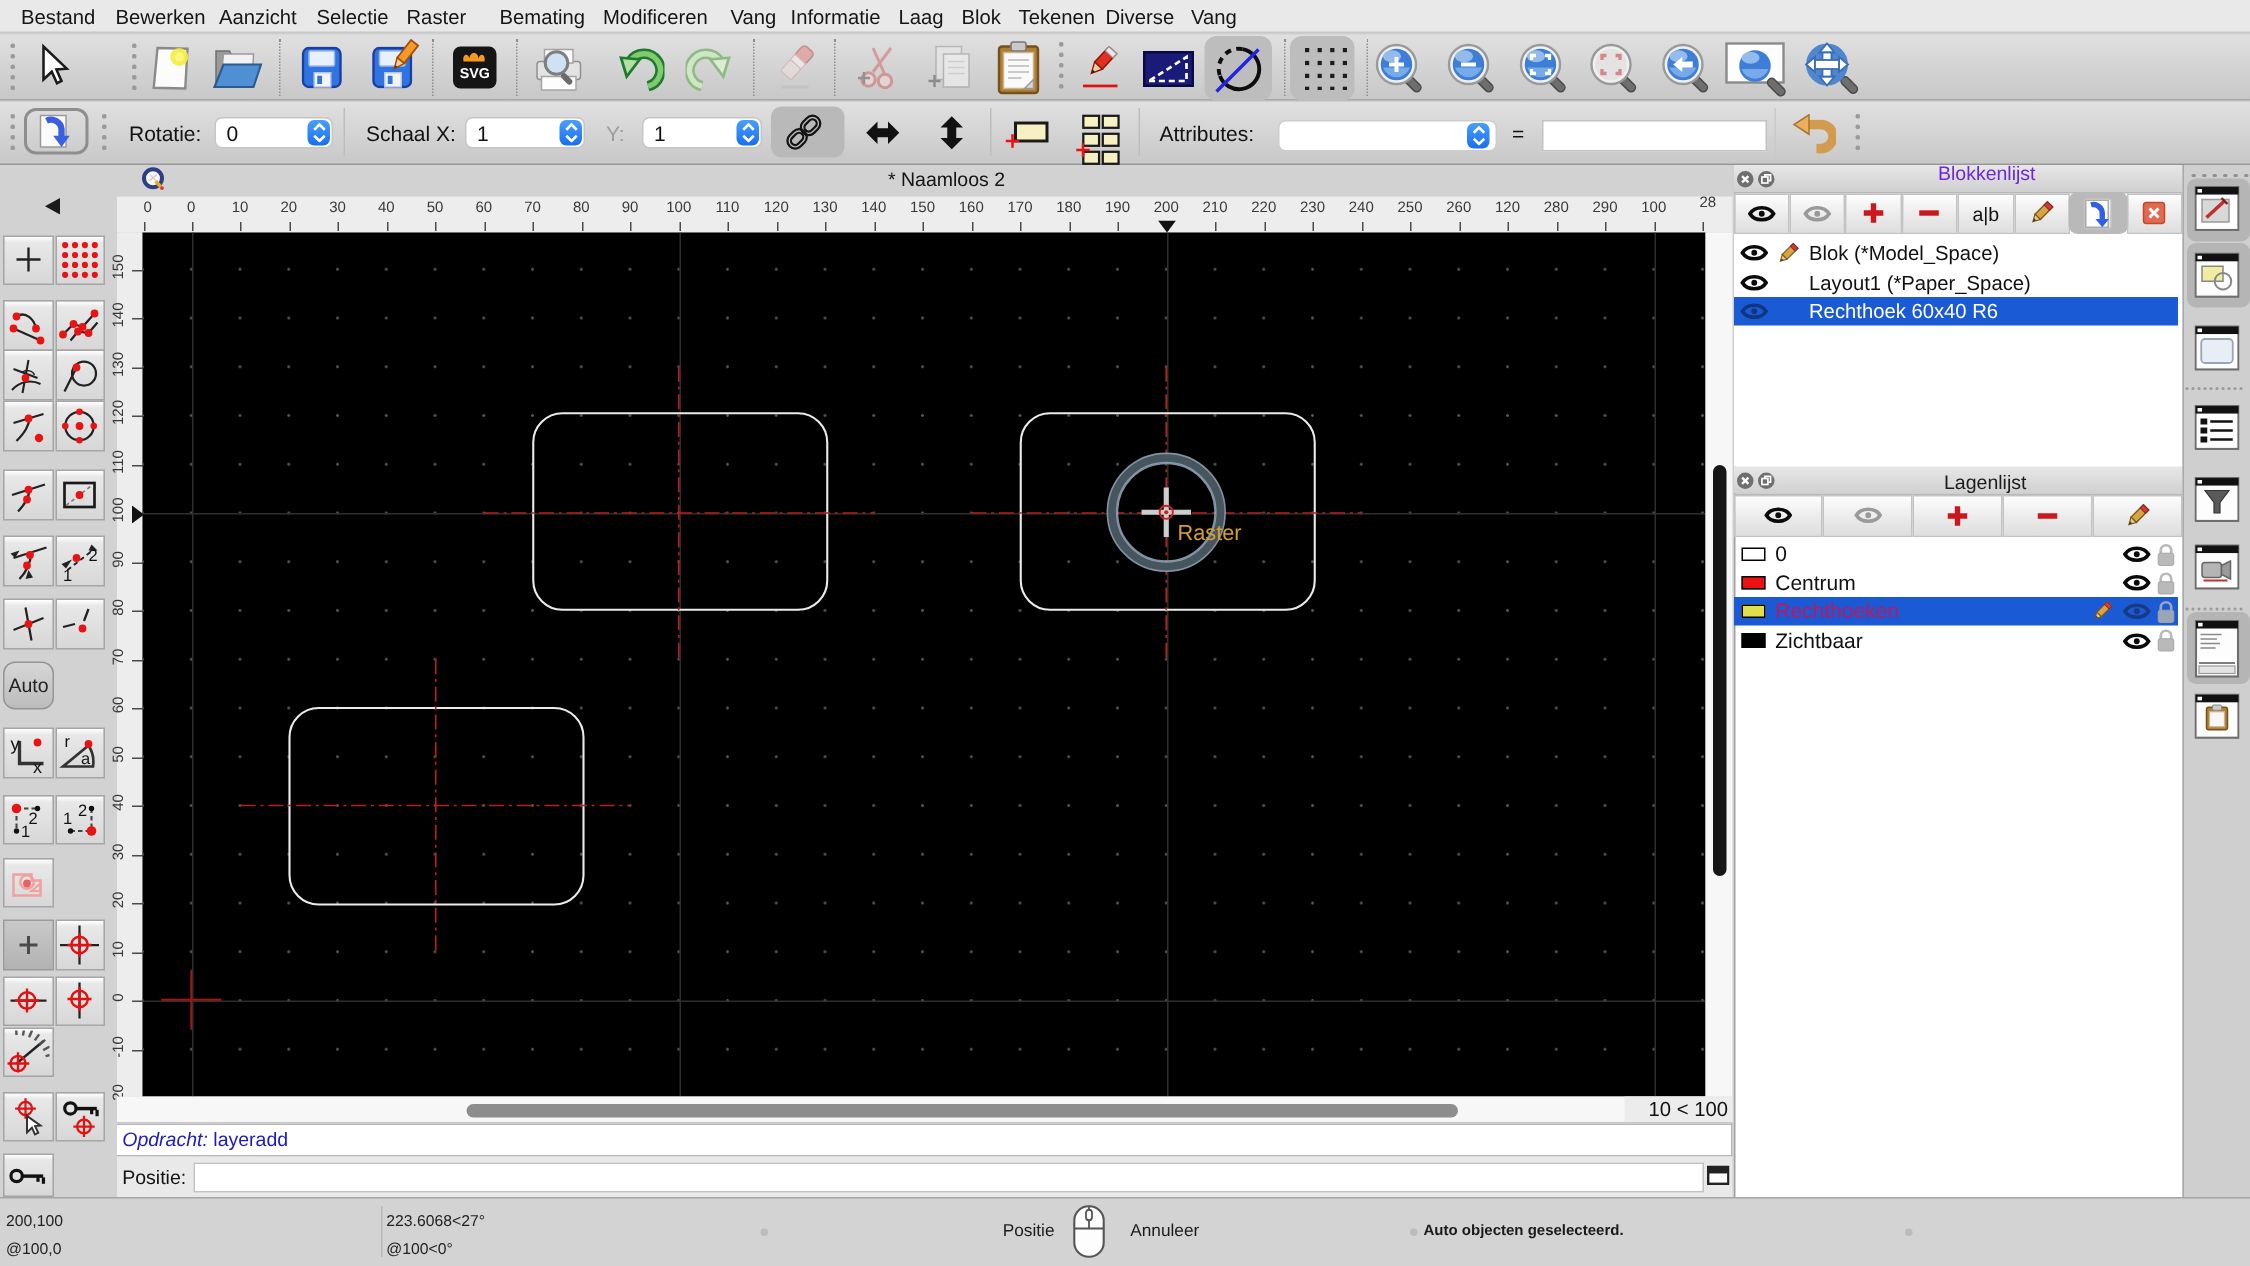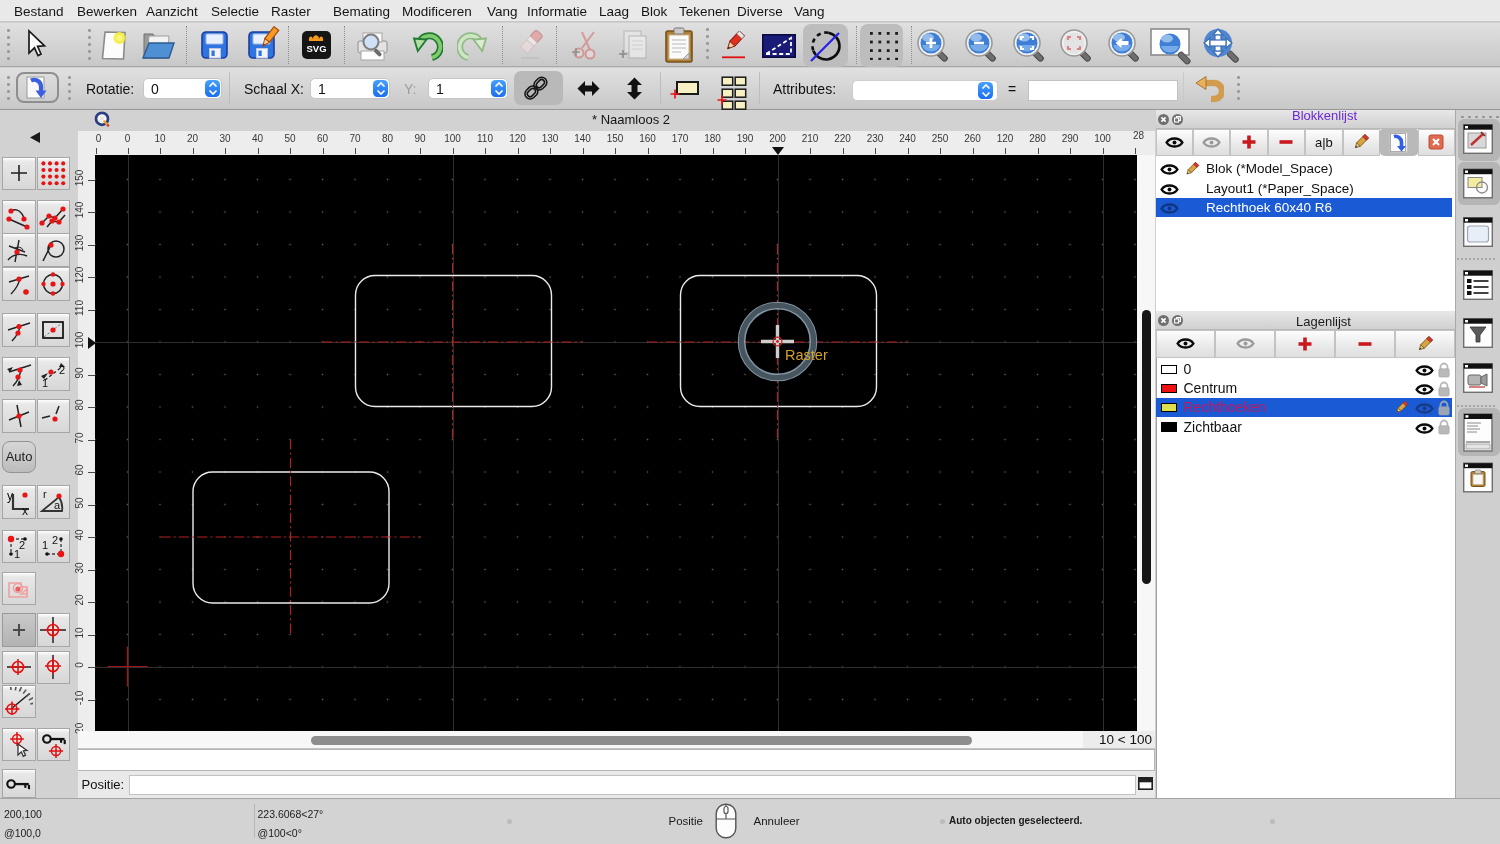--- a/index.html
+++ b/index.html
@@ -752,20 +752,21 @@
       <circle cx="682.5" cy="186.5" r="1.4" fill="#d02020"></circle>
       <text x="690" y="205" font-size="14.5" fill="#d7a125" font-family="Liberation Sans">Raster</text>
     </svg>
 <div style="position:absolute;left:1137px;top:155px;width:18px;height:575.5px;background:#f7f7f7;"></div>
 <div style="position:absolute;left:1141.5px;top:310px;width:9px;height:274px;background:#161616;border-radius:4.5px;"></div>
 <div style="position:absolute;left:78px;top:730.5px;width:1077px;height:18px;background:#f7f7f7;border-bottom:1px solid #c4c4c4;"></div>
 <div style="position:absolute;left:1083px;top:730.5px;width:72px;height:17.5px;background:#ececec;"></div>
 <div style="position:absolute;left:311px;top:735.5px;width:661px;height:9.5px;background:#8d8d8d;border-radius:4.7px;"></div>
 <div style="position:absolute;left:1078px;top:732px;width:74px;height:15px;font-size:13.5px;color:#111;text-align:right;">10 &lt; 100</div>
 <div style="position:absolute;left:78px;top:748.5px;width:1077px;height:22.5px;background:#fff;border:1px solid #b5b5b5;border-left:none;"></div>
+<div style="position:absolute;left:81.5px;top:752px;width:400px;height:16px;font-size:13px;color:#1b1bbf;"><span style="font-style:italic;">Opdracht:</span> layeradd</div>
 <div style="position:absolute;left:78px;top:771px;width:1077px;height:27px;background:#e9e9e9;"></div>
 <div style="position:absolute;left:81.5px;top:777px;width:46px;height:16px;font-size:13px;color:#111;">Positie:</div>
 <div style="position:absolute;left:128.5px;top:774.5px;width:1007px;height:20.5px;background:#fff;border:1px solid #c2c2c2;"></div>
 <svg style="position:absolute;left:1137.5px;top:777px;" width="15" height="13" viewBox="0 0 15 13">
       <rect x="0.8" y="0.8" width="13.4" height="11.4" fill="#fff" stroke="#222" stroke-width="1.6"></rect>
       <rect x="0.8" y="0.8" width="13.4" height="4.5" fill="#222"></rect>
     </svg>
 <div style="position:absolute;left:1155.5px;top:110px;width:299.5px;height:688px;background:#fff;border-left:1px solid #a2a2a2;"></div>
 <div style="position:absolute;left:1155.5px;top:110px;width:299.5px;height:18.5px;background:linear-gradient(#e7e7e7,#d0d0d0);border-bottom:1px solid #b8b8b8;"></div>
     <div style="position:absolute;left:1158.0px;top:113.5px;width:11px;height:11px;background:#6f6f6f;border-radius:50%;"></div>

